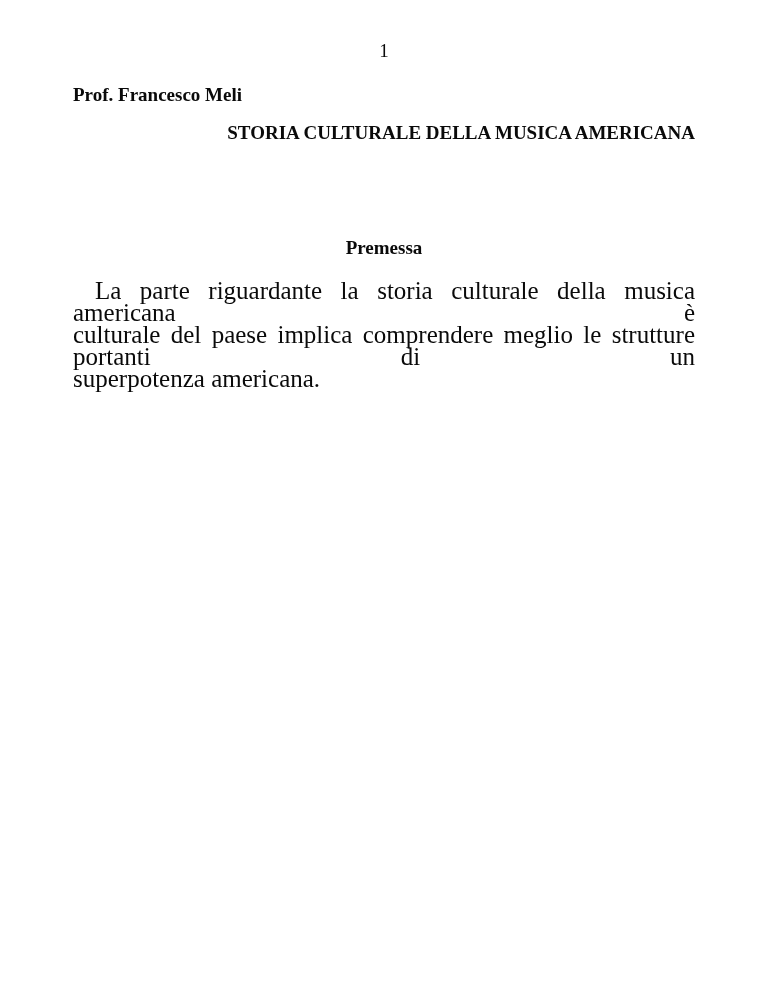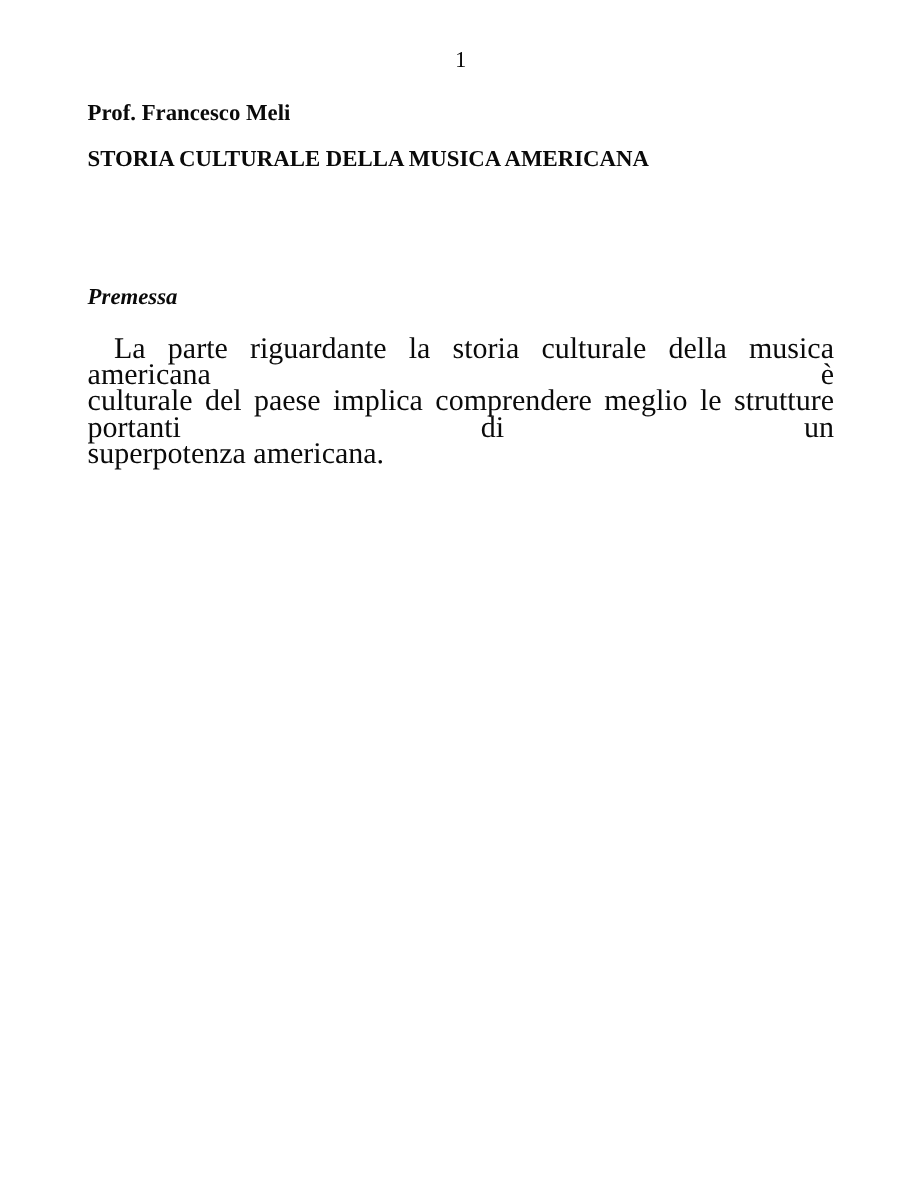--- a/index.html
+++ b/index.html
@@ -27,27 +27,28 @@
     margin-top: 22px;
     font-size: 19px;
     line-height: 22px;
     font-weight: bold;
   }
   .doc-title {
     margin-top: 16px;
     font-size: 19px;
     line-height: 22px;
     font-weight: bold;
+    text-align: right;
   }
   .section-heading {
     margin-top: 93px;
     font-size: 19px;
     line-height: 22px;
     font-weight: bold;
-    font-style: italic;
+    text-align: center;
   }
   .body-paragraph {
     margin-top: 21px;
     font-size: 25px;
     line-height: 22px;
   }
   .para-line {
     text-align: justify;
     text-align-last: justify;
   }

